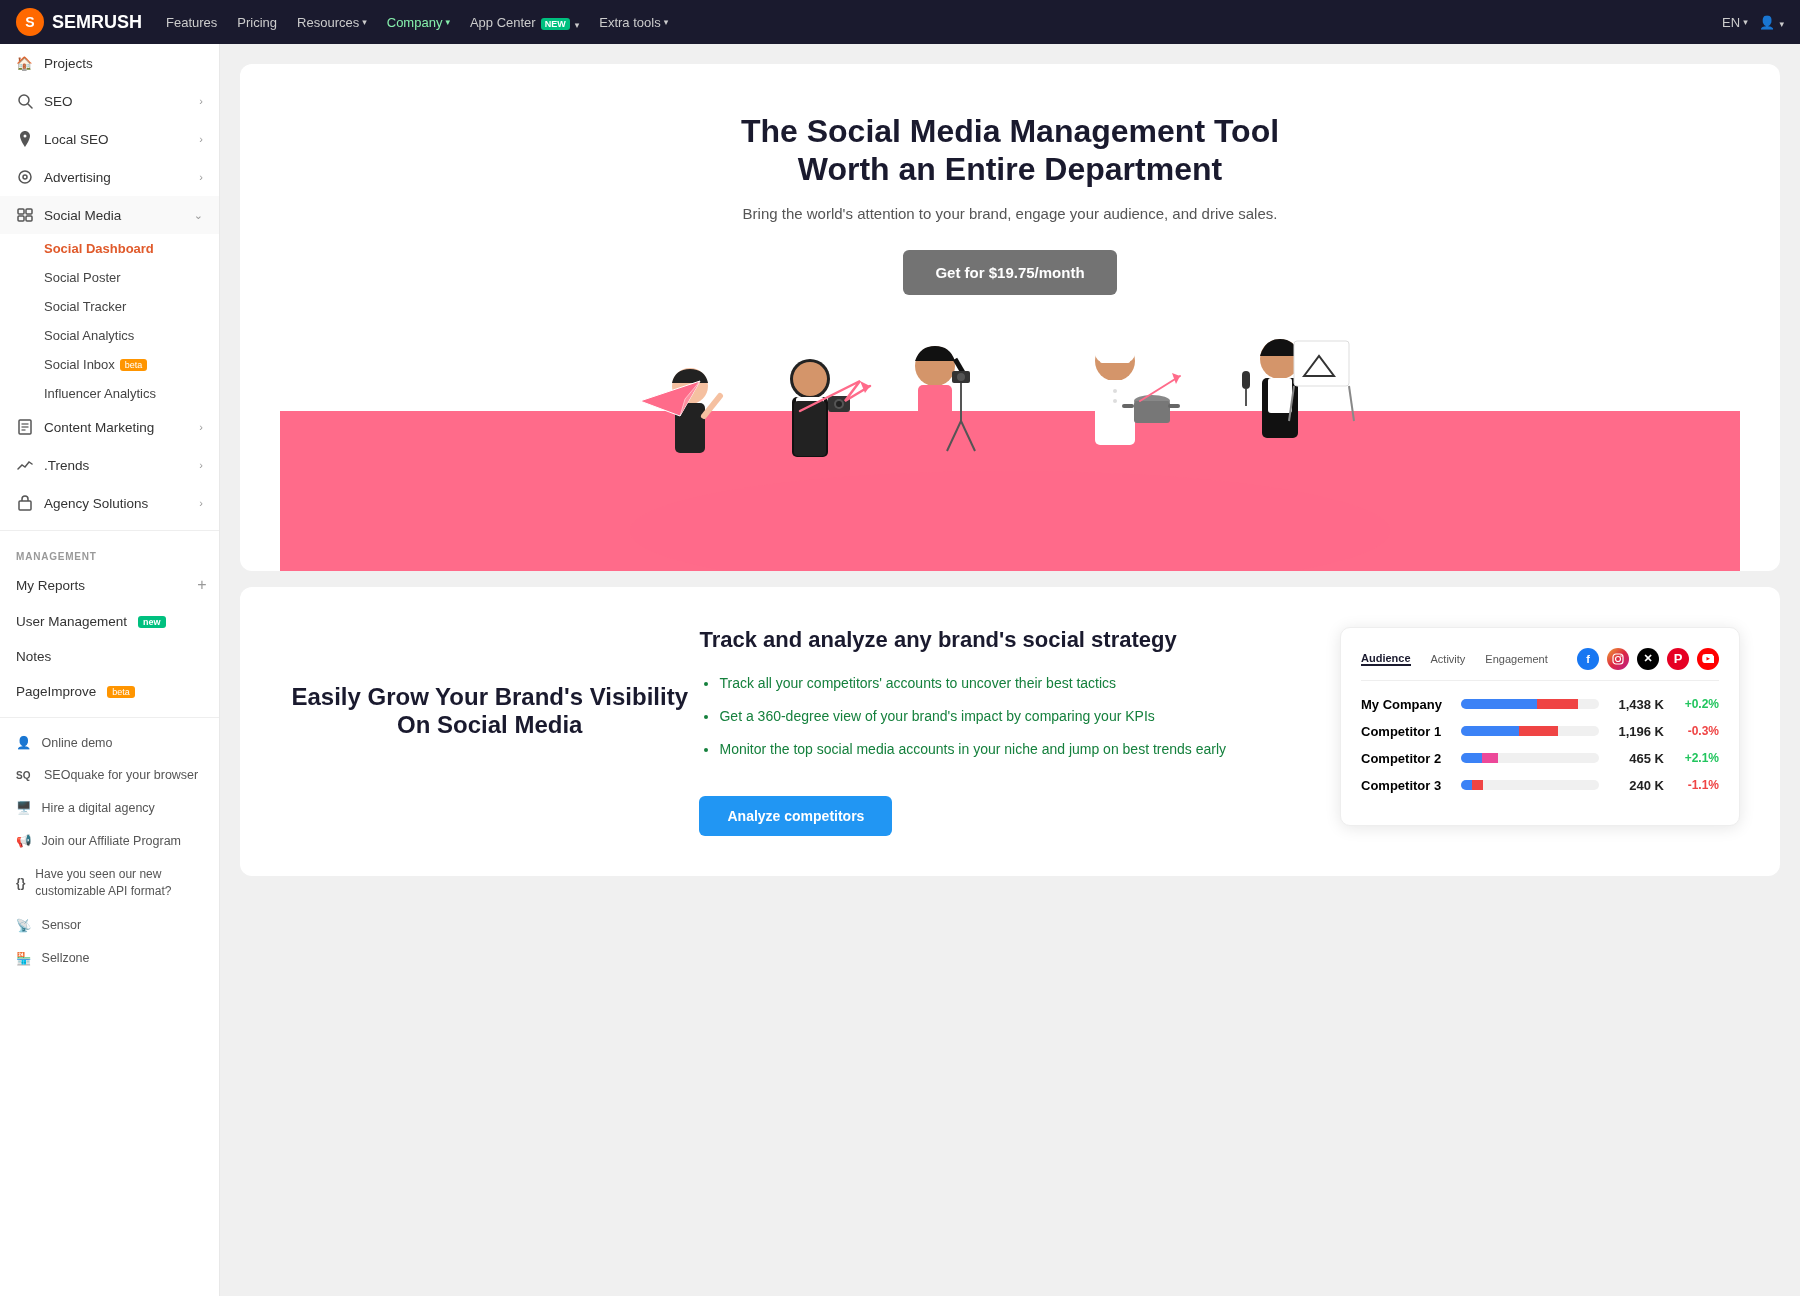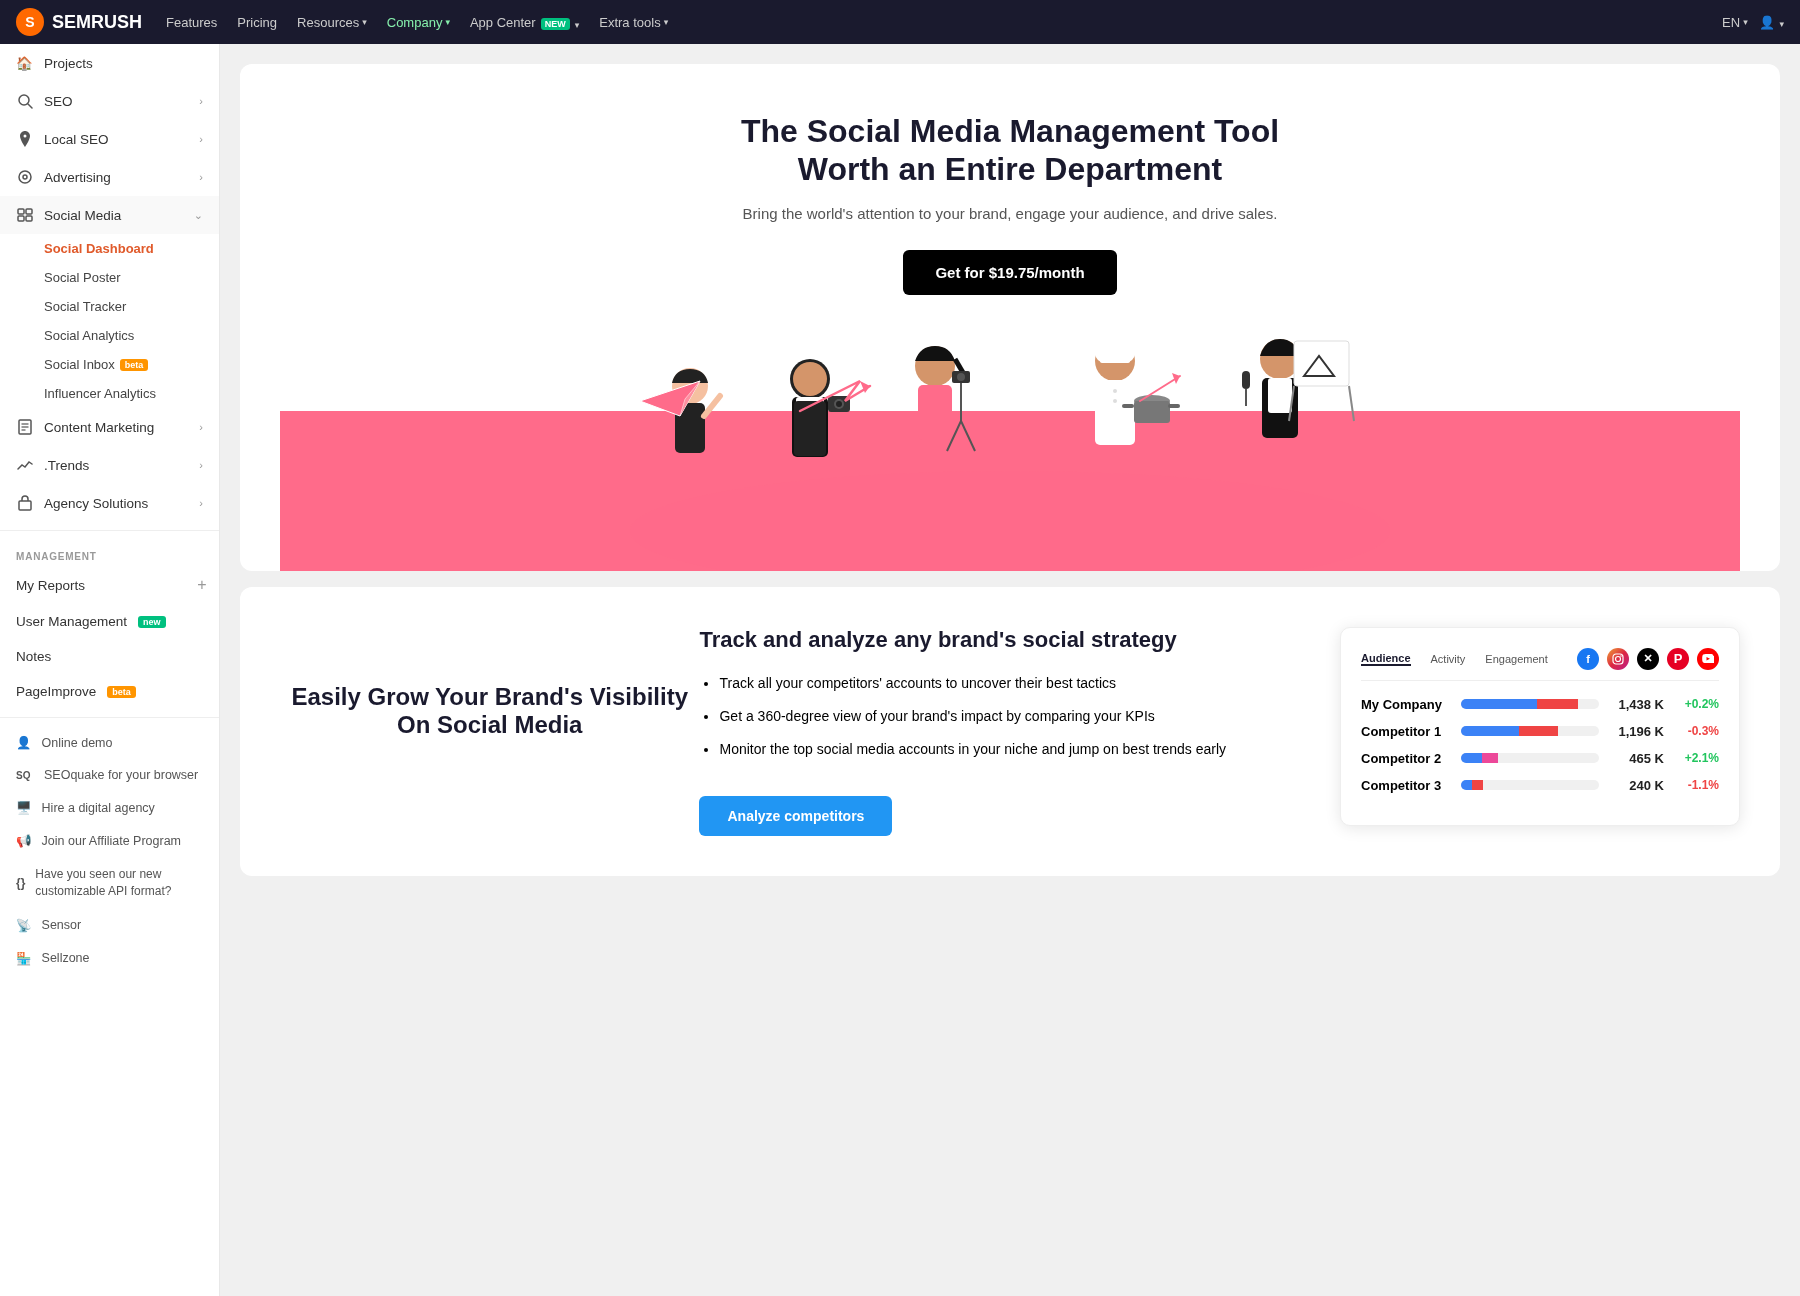--- a/index.html
+++ b/index.html
@@ -52,21 +52,21 @@
     .sidebar-item .chevron { margin-left: auto; font-size: 11px; color: #999; }
     .sidebar-section-label { font-size: 10px; font-weight: 700; color: #999; padding: 12px 16px 4px; letter-spacing: 0.8px; text-transform: uppercase; }
     .sidebar-sub-item {
       padding: 7px 16px 7px 44px;
       font-size: 13px;
       color: #444;
       cursor: pointer;
     }
     .sidebar-sub-item.active { color: #e05a2b; font-weight: 600; }
     .badge-new { background: #00c07f; color: #fff; font-size: 9px; padding: 1px 5px; border-radius: 3px; font-weight: 700; margin-left: 5px; }
-    .badge-beta { background: #ff9500; color: #fff; font-size: 9px; padding: 1px 5px; border-radius: 3px; font-weight: 700; margin-left: 5px; }
+    .badge-beta { background: #ff9500; color: #fff; font-size: 9px; padding: 1px 5px; border-radius: 3px; font-weight: 400; margin-left: 5px; }
     .sidebar-divider { height: 1px; background: #eee; margin: 8px 0; }
     .sidebar-util-item {
       display: flex; align-items: center; gap: 10px;
       padding: 9px 16px;
       font-size: 12.5px;
       color: #555;
       cursor: pointer;
     }
     .plus-btn { margin-left: auto; width: 18px; height: 18px; display: flex; align-items: center; justify-content: center; font-size: 16px; color: #999; }
 
@@ -86,21 +86,21 @@
       margin-bottom: 16px;
       padding: 48px 40px 0;
       display: flex;
       flex-direction: column;
       align-items: center;
       text-align: center;
     }
     .hero-card h1 { font-size: 32px; font-weight: 800; color: #1a1a2e; line-height: 1.2; margin-bottom: 16px; }
     .hero-card p { font-size: 15px; color: #555; margin-bottom: 28px; }
     .btn-primary {
-      background: #000000;
+      background: #737373;
       color: #fff;
       border: none;
       border-radius: 6px;
       padding: 14px 32px;
       font-size: 15px;
       font-weight: 600;
       cursor: pointer;
       margin-bottom: 36px;
     }
 
@@ -128,21 +128,21 @@
       display: flex;
       flex-direction: row;
       align-items: center;
     }
     .section2-card h2 { font-size: 24px; font-weight: 800; color: #1a1a2e; margin-bottom: 40px; text-align: center; }
 
     .section2-inner { display: flex; gap: 78px; align-items: flex-start; width: 100%; }
     .section2-left { flex: 1; }
     .section2-left h3 { font-size: 22px; font-weight: 800; color: #1a1a2e; margin-bottom: 20px; }
     .section2-left ul { list-style: disc; padding-left: 20px; }
-    .section2-left ul li { font-size: 14px; color: #000000; margin-bottom: 12px; line-height: 1.5; }
+    .section2-left ul li { font-size: 14px; color: #15803d; margin-bottom: 12px; line-height: 1.5; }
     .btn-secondary {
       background: #2196f3;
       color: #fff;
       border: none;
       border-radius: 6px;
       padding: 12px 28px;
       font-size: 14px;
       font-weight: 600;
       cursor: pointer;
       margin-top: 24px;

